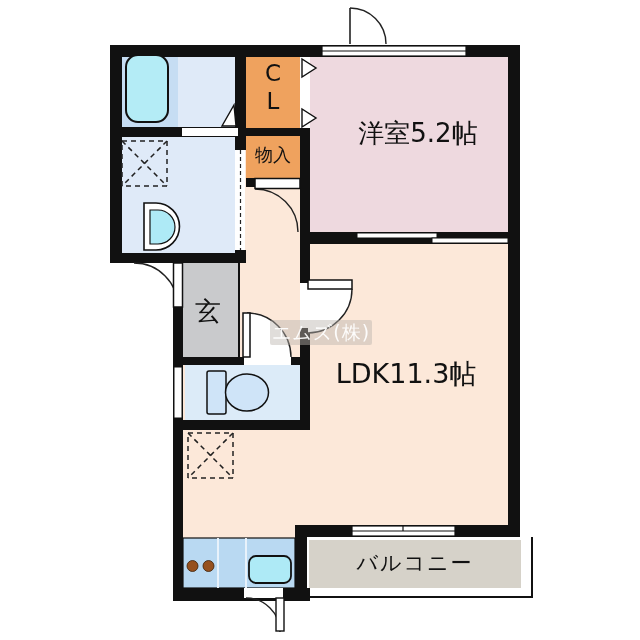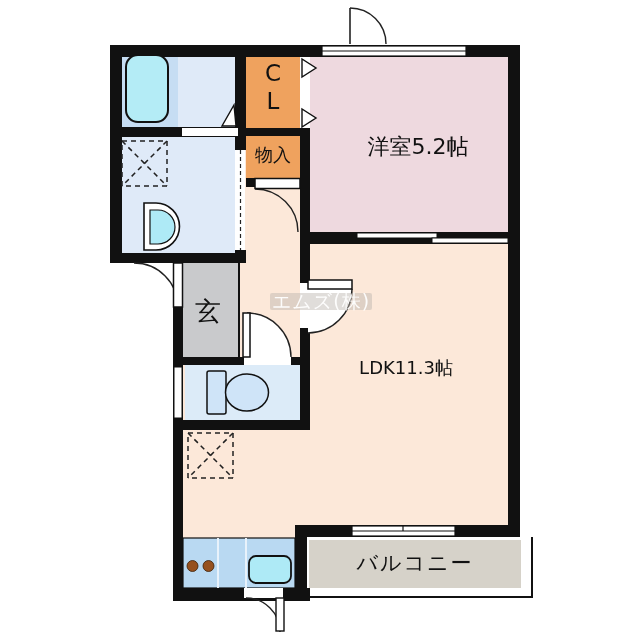--- a/index.html
+++ b/index.html
@@ -130,23 +130,23 @@
     <rect x="276" y="598" width="8" height="33" fill="#fff" stroke="#111" stroke-width="1.4"></rect>
 
     <rect x="352" y="526" width="103" height="10" fill="#fff" stroke="#111" stroke-width="1.2"></rect>
     <line x1="352" y1="531" x2="455" y2="531" stroke="#111" stroke-width="1"></line>
     <line x1="403" y1="526" x2="403" y2="531" stroke="#111" stroke-width="1.2"></line>
 
     <rect x="357" y="233" width="80" height="5" fill="#fff" stroke="#111" stroke-width="1"></rect>
     <rect x="432" y="238" width="76" height="5" fill="#fff" stroke="#111" stroke-width="1"></rect>
   </svg>
 
-  <div class="label" style="left:310px;top:132px;width:216px;font-size:22px">洋室5.2帖</div>
-  <div class="label" style="left:300px;top:356px;width:212px;font-size:18px">LDK11.3帖</div>
+  <div class="label" style="left:310px;top:116px;width:216px;font-size:26px">洋室5.2帖</div>
+  <div class="label" style="left:300px;top:356px;width:212px;font-size:27px">LDK11.3帖</div>
   <div class="label" style="left:309px;top:549px;width:212px;font-size:21px;letter-spacing:2px">バルコニー</div>
   <div class="label" style="left:246px;top:60px;width:54px;font-size:23px;font-weight:500">C</div>
   <div class="label" style="left:246px;top:88px;width:54px;font-size:23px;font-weight:500">L</div>
   <div class="label" style="left:246px;top:143px;width:54px;font-size:18px">物入</div>
   <div class="label" style="left:183px;top:294px;width:50px;font-size:26px">玄</div>
 
-  <div class="wm" style="left:270px;top:293px;width:102px;height:17px">エムズ(株)</div>
+  <div class="wm" style="left:270px;top:320px;width:102px;height:25px">エムズ(株)</div>
 
 </div>
 
 </body></html>

